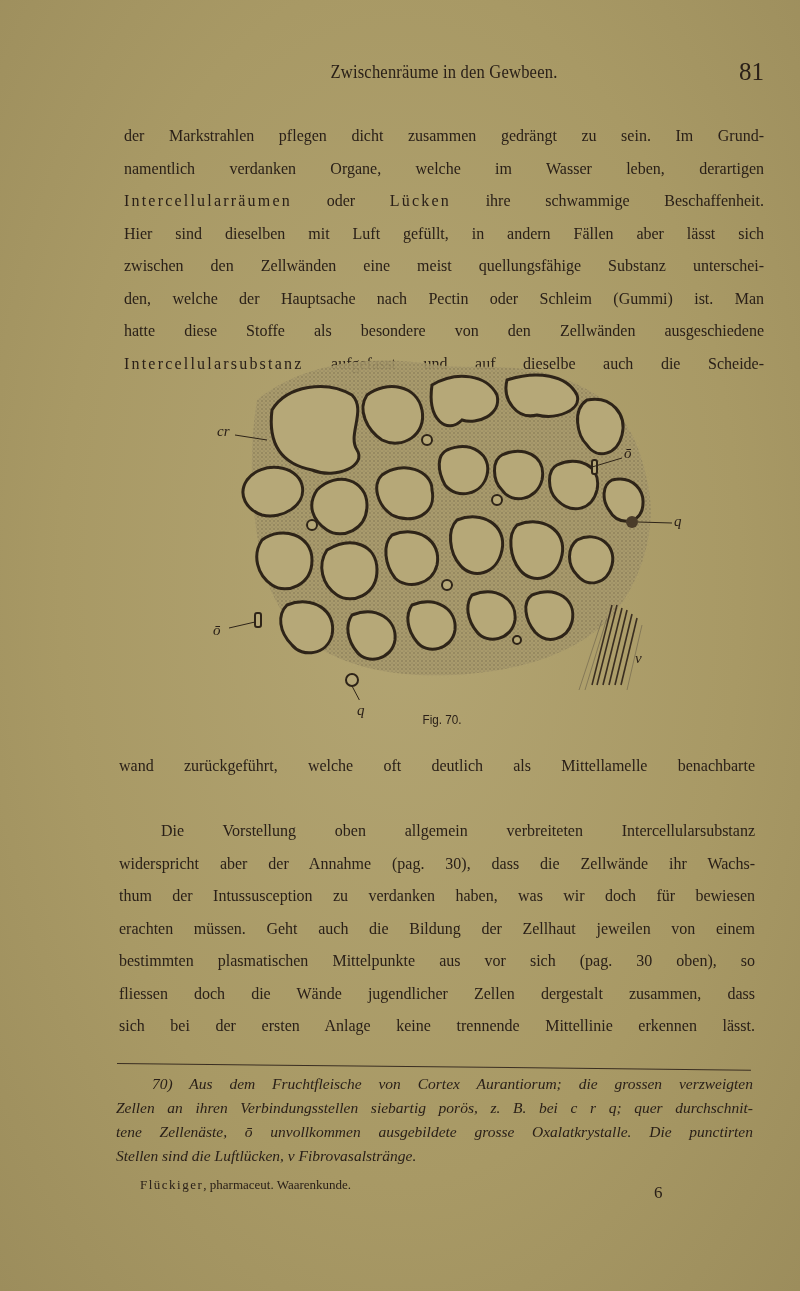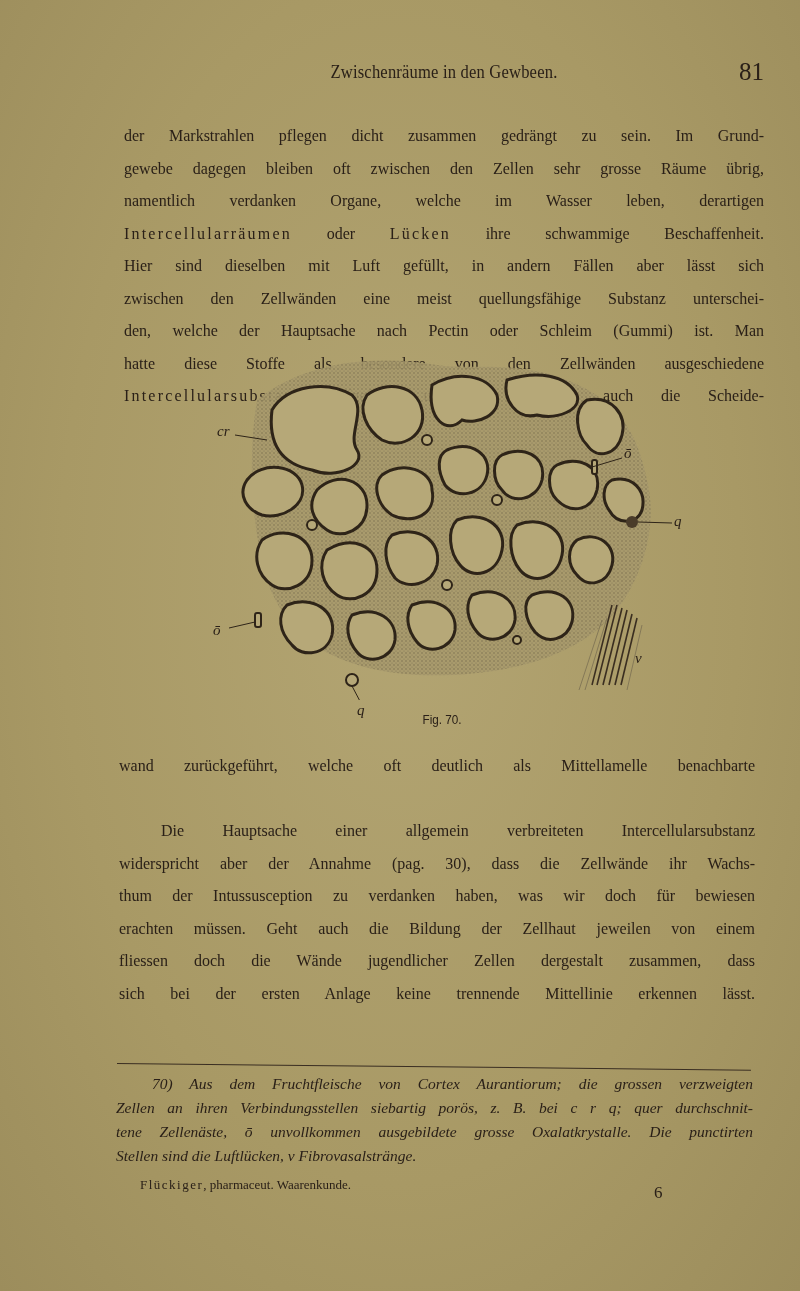--- a/index.html
+++ b/index.html
@@ -67,21 +67,20 @@
 
 <div class="page">
 
   <div class="running-head">
     <div class="running-title">Zwischenräume in den Gewbeen.</div>
     <div class="page-number">81</div>
   </div>
 
   <div class="body-text p1">
     <span class="line">der Markstrahlen pflegen dicht zusammen gedrängt zu sein. Im Grund-</span>
-    <span class="line">gewebe dagegen bleiben oft zwischen den Zellen sehr grosse Räume übrig,</span>
     <span class="line">namentlich verdanken Organe, welche im Wasser leben, derartigen</span>
     <span class="line"><span class="spaced">Intercellularräumen</span><span> oder </span><span class="spaced">Lücken</span><span> ihre schwammige Beschaffenheit.</span></span>
     <span class="line">Hier sind dieselben mit Luft gefüllt, in andern Fällen aber lässt sich</span>
     <span class="line">zwischen den Zellwänden eine meist quellungsfähige Substanz unterschei-</span>
     <span class="line">den, welche der Hauptsache nach Pectin oder Schleim (Gummi) ist. Man</span>
     <span class="line">hatte diese Stoffe als besondere von den Zellwänden ausgeschiedene</span>
     <span class="line"><span class="spaced">Intercellularsubstanz</span><span> aufgefasst und auf dieselbe auch die Scheide-</span></span>
   </div>
 
   <div class="figure">
@@ -166,24 +165,25 @@
     <span class="fig-label" style="left:140px;top:362px;">q</span>
   </div>
 
   <div class="fig-caption">Fig. 70.</div>
 
   <div class="body-text p2">
     <span class="line">wand zurückgeführt, welche oft deutlich als Mittellamelle benachbarte</span>
   </div>
 
   <div class="body-text p2" style="top:815px;">
-    <span class="line indent">Die Hauptsache einer allgemein verbreiteten Intercellularsubstanz</span>
+    <span class="line indent">Die Vorstellung oben allgemein verbreiteten Intercellularsubstanz</span>
     <span class="line">widerspricht aber der Annahme (pag. 30), dass die Zellwände ihr Wachs-</span>
     <span class="line">thum der Intussusception zu verdanken haben, was wir doch für bewiesen</span>
     <span class="line">erachten müssen. Geht auch die Bildung der Zellhaut jeweilen von einem</span>
+    <span class="line">bestimmten plasmatischen Mittelpunkte aus vor sich (pag. 30 oben), so</span>
     <span class="line">fliessen doch die Wände jugendlicher Zellen dergestalt zusammen, dass</span>
     <span class="line">sich bei der ersten Anlage keine trennende Mittellinie erkennen lässt.</span>
   </div>
 
   <div class="footnote-rule"></div>
 
   <div class="footnote">
     <span class="line" style="padding-left:36px;">70) Aus dem Fruchtfleische von Cortex Aurantiorum; die grossen verzweigten</span>
     <span class="line">Zellen an ihren Verbindungsstellen siebartig porös, z. B. bei c r q; quer durchschnit-</span>
     <span class="line">tene Zellenäste, ō unvollkommen ausgebildete grosse Oxalatkrystalle. Die punctirten</span>

